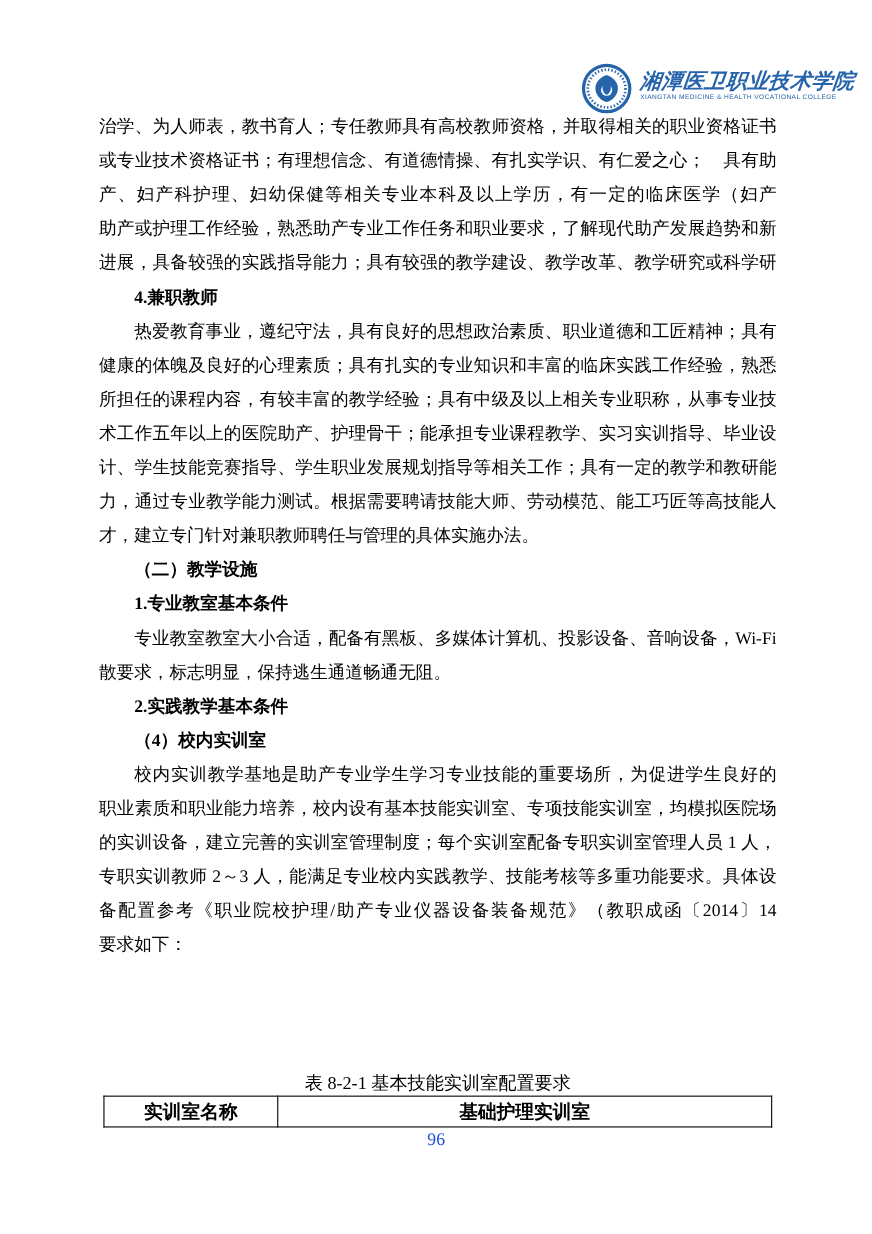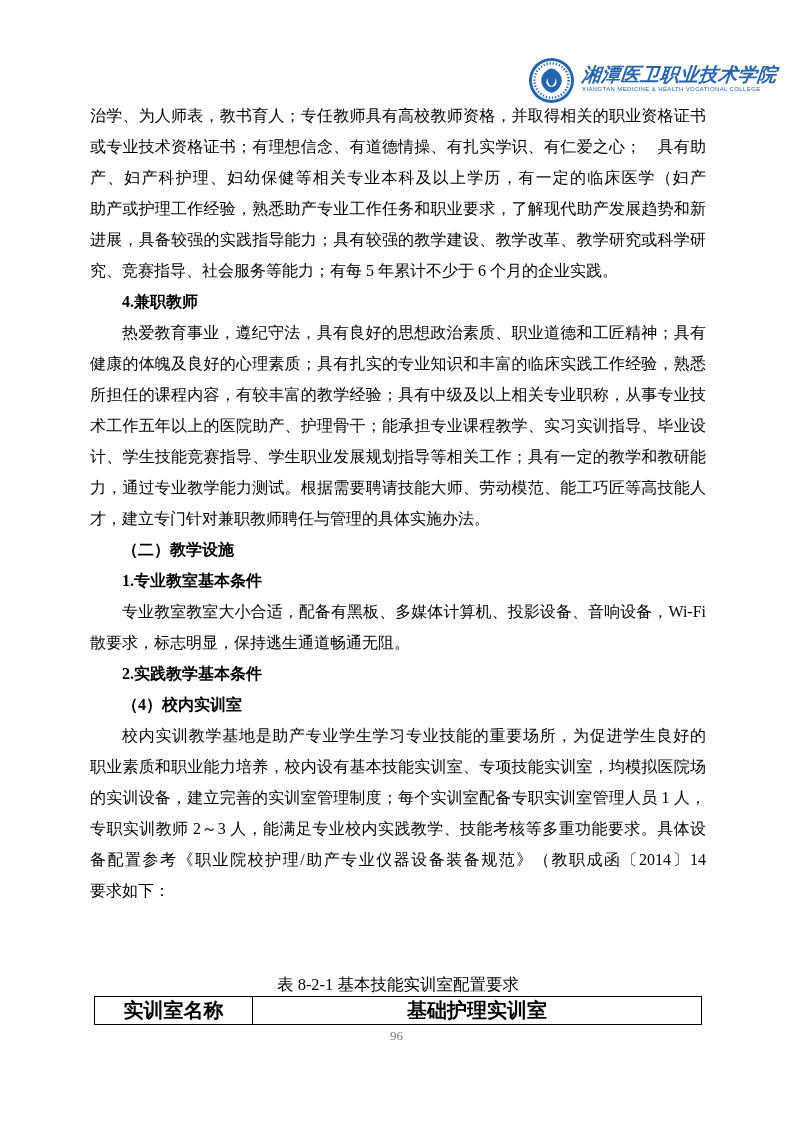--- a/index.html
+++ b/index.html
@@ -35,27 +35,27 @@
   .table-caption {
     position:absolute; top:973px; left:90px; width:616px; height:23px;
     line-height:23px; text-align:center; font-weight:normal; font-size:16.5px;
   }
   .req-table {
     position:absolute; top:996px; left:94px; width:608px;
     border-collapse:collapse; table-layout:fixed;
   }
   .req-table td {
     border:1.5px solid #000; height:27px; text-align:center; vertical-align:middle;
-    font-weight:bold; font-size:20px; padding:0;
+    font-weight:bold; font-size:17px; padding:0;
   }
   .req-table td.col-label { width:157px; }
   
   .page-number {
     position:absolute; top:1028px; left:0; width:793px; text-align:center;
-    font-size:13px; color:#737373;
+    font-size:16px; color:#1d4ed8;
   }
 </style>
 </head>
 <body>
 
 <div class="page">
 
   <header class="logo">
     <div class="emblem">
       <svg width="47" height="47" viewBox="0 0 48 48" xmlns="http://www.w3.org/2000/svg">
@@ -73,21 +73,20 @@
       <div class="logo-en">XIANGTAN MEDICINE &amp; HEALTH VOCATIONAL COLLEGE</div>
     </div>
   </header>
 
   <main class="content" id="content">
       <div class="line stretch">治学、为人师表，教书育人；专任教师具有高校教师资格，并取得相关的职业资格证书</div>
       <div class="line stretch">或专业技术资格证书；有理想信念、有道德情操、有扎实学识、有仁爱之心；　具有助</div>
       <div class="line stretch">产、妇产科护理、妇幼保健等相关专业本科及以上学历，有一定的临床医学（妇产科）、</div>
       <div class="line stretch">助产或护理工作经验，熟悉助产专业工作任务和职业要求，了解现代助产发展趋势和新</div>
       <div class="line stretch">进展，具备较强的实践指导能力；具有较强的教学建设、教学改革、教学研究或科学研</div>
-      <div class="line">究、竞赛指导、社会服务等能力；有每 5 年累计不少于 6 个月的企业实践。</div>
       <div class="line heading indent">4.兼职教师</div>
       <div class="line indent stretch">热爱教育事业，遵纪守法，具有良好的思想政治素质、职业道德和工匠精神；具有</div>
       <div class="line stretch">健康的体魄及良好的心理素质；具有扎实的专业知识和丰富的临床实践工作经验，熟悉</div>
       <div class="line stretch">所担任的课程内容，有较丰富的教学经验；具有中级及以上相关专业职称，从事专业技</div>
       <div class="line stretch">术工作五年以上的医院助产、护理骨干；能承担专业课程教学、实习实训指导、毕业设</div>
       <div class="line stretch">计、学生技能竞赛指导、学生职业发展规划指导等相关工作；具有一定的教学和教研能</div>
       <div class="line stretch">力，通过专业教学能力测试。根据需要聘请技能大师、劳动模范、能工巧匠等高技能人</div>
       <div class="line">才，建立专门针对兼职教师聘任与管理的具体实施办法。</div>
       <div class="line heading indent">（二）教学设施</div>
       <div class="line heading indent">1.专业教室基本条件</div>

